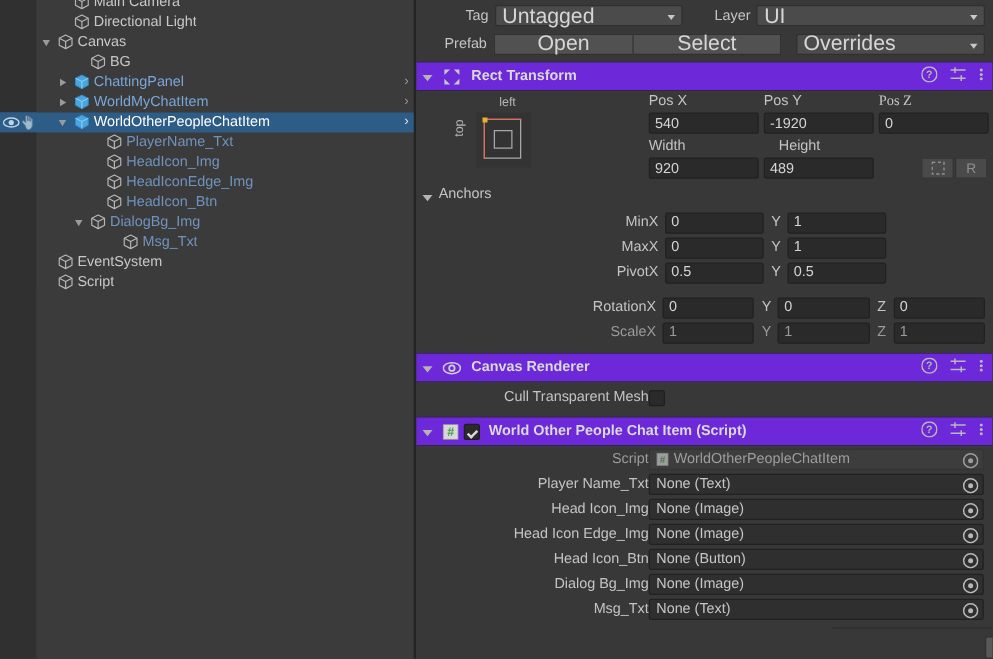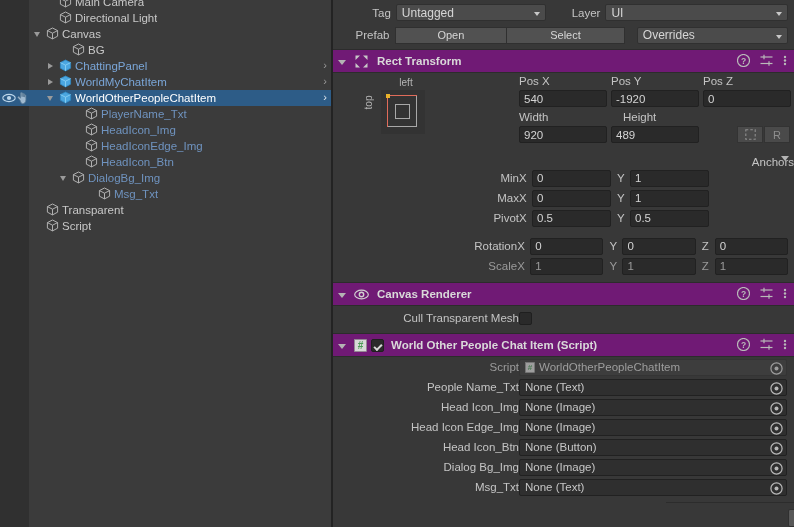--- a/index.html
+++ b/index.html
@@ -92,40 +92,40 @@
   }
   .tagrow{
     display:flex;align-items:center;height:21px;padding:2px 6px 0 6px;
   }
   .tagrow .cap{
     font-size:11.5px;color:#c4c4c4;text-align:right;
   }
   .dropdown{
     height:17px;background:#4b4b4b;border:1px solid #303030;
     border-radius:2px;position:relative;display:flex;align-items:center;
-    padding:0 16px 0 5px;font-size:12px;color:#d6d6d6;box-sizing:border-box;
+    padding:0 16px 0 5px;font-size:17px;color:#d6d6d6;box-sizing:border-box;
   }
   .dropdown .dn{
     position:absolute;right:5px;top:7px;
     border-top:4px solid #c8c8c8;
     border-left:3.5px solid transparent;
     border-right:3.5px solid transparent;
   }
   .btn{
     height:17px;background:#515151;border:1px solid #303030;
     display:flex;align-items:center;justify-content:center;
-    font-size:11px;color:#d6d6d6;box-sizing:border-box;
+    font-size:17px;color:#d6d6d6;box-sizing:border-box;
   }
   .prefabrow{
     display:flex;align-items:center;height:22px;padding:1px 6px 0 6px;
   }
 
   
   .comp-head{
-    position:relative;height:22px;background:#701a75;
+    position:relative;height:22px;background:#6d28d9;
     border-top:1px solid #2c2c2c;border-bottom:1px solid #2c2c2c;
     display:flex;align-items:center;
   }
   .comp-head .foldout{
     width:18px;height:22px;position:relative;flex:0 0 18px;
   }
   .comp-head .foldout::after{
     content:"";position:absolute;left:5px;top:10px;
     border-top:5px solid #b4b4b4;
     border-left:4px solid transparent;
@@ -391,21 +391,21 @@
           <div class="gut"></div>
           <div class="indent" style="width: 33px; height: 16px;"></div>
           <div class="tri"></div>
           <div class="cube">
             <svg width="13" height="13" viewBox="0 0 13 13" fill="none" stroke="#b6b6b6" stroke-width="0.95" stroke-linejoin="round">
               <path d="M6.5 1 L11.6 3.6 L11.6 9.2 L6.5 11.9 L1.4 9.2 L1.4 3.6 Z"></path>
               <path d="M1.4 3.6 L6.5 6.2 L11.6 3.6"></path>
               <path d="M6.5 6.2 L6.5 11.9"></path>
             </svg>
           </div>
-          <span class="lbl">Transparent</span>
+          <span class="lbl">EventSystem</span>
         </div>
         <div class="row">
           <div class="gut"></div>
           <div class="indent" style="width: 33px; height: 16px;"></div>
           <div class="tri"></div>
           <div class="cube">
             <svg width="13" height="13" viewBox="0 0 13 13" fill="none" stroke="#b6b6b6" stroke-width="0.95" stroke-linejoin="round">
               <path d="M6.5 1 L11.6 3.6 L11.6 9.2 L6.5 11.9 L1.4 9.2 L1.4 3.6 Z"></path>
               <path d="M1.4 3.6 L6.5 6.2 L11.6 3.6"></path>
               <path d="M6.5 6.2 L6.5 11.9"></path>
@@ -491,39 +491,39 @@
             <div style="position:absolute;left:6px;top:5px;width:30px;height:32px;border:1px solid #a8a8a8;box-sizing:border-box;"></div>
             <div style="position:absolute;left:6px;top:5px;width:30px;height:1px;background:#e06b5a;"></div>
             <div style="position:absolute;left:6px;top:5px;width:1px;height:32px;background:#e06b5a;"></div>
             <div style="position:absolute;left:5px;top:4px;width:4px;height:4px;background:#e8b22a;"></div>
             <div style="position:absolute;left:14px;top:14px;width:15px;height:15px;border:1px solid #a8a8a8;box-sizing:border-box;"></div>
           </div>
         </div>
 
         <div style="position:absolute;left:186px;top:2px;" class="colhead">Pos X</div>
         <div style="position:absolute;left:278px;top:2px;" class="colhead">Pos Y</div>
-        <div style="position:absolute;left:370px;top:2px;" class="colhead">Pos Z</div>
+        <div style="position:absolute;left:370px;top:2px;font-family:Liberation Serif, serif;" class="colhead">Pos Z</div>
         <div class="field" style="position:absolute;left:186px;top:17px;width:88px;">540</div>
         <div class="field" style="position:absolute;left:278px;top:17px;width:88px;">-1920</div>
         <div class="field" style="position:absolute;left:370px;top:17px;width:88px;">0</div>
 
         <div style="position:absolute;left:186px;top:38px;" class="colhead">Width</div>
         <div style="position:absolute;left:290px;top:38px;" class="colhead">Height</div>
         <div class="field" style="position:absolute;left:186px;top:53px;width:88px;">920</div>
         <div class="field" style="position:absolute;left:278px;top:53px;width:88px;">489</div>
 
         <div style="position:absolute;left:404px;top:53px;width:26px;height:17px;background:#4a4a4a;border:1px solid #333;box-sizing:border-box;display:flex;align-items:center;justify-content:center;">
           <svg width="11" height="11" viewBox="0 0 11 11" fill="none" stroke="#8f8f8f" stroke-width="1.1" stroke-dasharray="2.5 2">
             <rect x="0.8" y="0.8" width="9.4" height="9.4"></rect>
           </svg>
         </div>
         <div style="position:absolute;left:431px;top:53px;width:26px;height:17px;background:#4a4a4a;border:1px solid #333;box-sizing:border-box;display:flex;align-items:center;justify-content:center;font-size:11px;color:#8f8f8f;">R</div>
       </div>
 
-      <div style="position:relative;height:19px;display:flex;align-items:flex-end;flex-direction:column;">
+      <div style="position:relative;height:19px;display:flex;align-items:flex-start;">
         <div style="width:18px;height:19px;position:relative;">
           <span style="position:absolute;left:5px;top:7px;border-top:5px solid #b4b4b4;border-left:4px solid transparent;border-right:4px solid transparent;"></span>
         </div>
         <span style="font-size:11.5px;color:#c4c4c4;">Anchors</span>
       </div>
 
       <div class="prow">
         <div class="plabel" style="width:186px;padding-left:34px;">Min</div>
         <div class="axis">X</div>
         <div class="field" style="width:79px;">0</div>
@@ -666,21 +666,21 @@
             <svg width="13" height="13" viewBox="0 0 13 13">
                 <circle cx="6.5" cy="6.5" r="5.6" fill="none" stroke="#9d9d9d" stroke-width="1.2"></circle>
                 <circle cx="6.5" cy="6.5" r="2" fill="#9d9d9d"></circle>
               </svg>
           </span>
         </div>
       </div>
 
       <div id="script-fields">
           <div class="prow">
-            <div class="plabel" style="width: 186px;">People Name_Txt</div>
+            <div class="plabel" style="width: 186px;">Player Name_Txt</div>
             <div class="objfield" style="width: 268px;">
               <span>None (Text)</span>
               <span class="picker"><svg width="13" height="13" viewBox="0 0 13 13">
                   <circle cx="6.5" cy="6.5" r="5.6" fill="none" stroke="#b8b8b8" stroke-width="1.2"></circle>
                   <circle cx="6.5" cy="6.5" r="2" fill="#b8b8b8"></circle>
                 </svg></span>
             </div>
           </div>
           <div class="prow">
             <div class="plabel" style="width: 186px;">Head Icon_Img</div>

